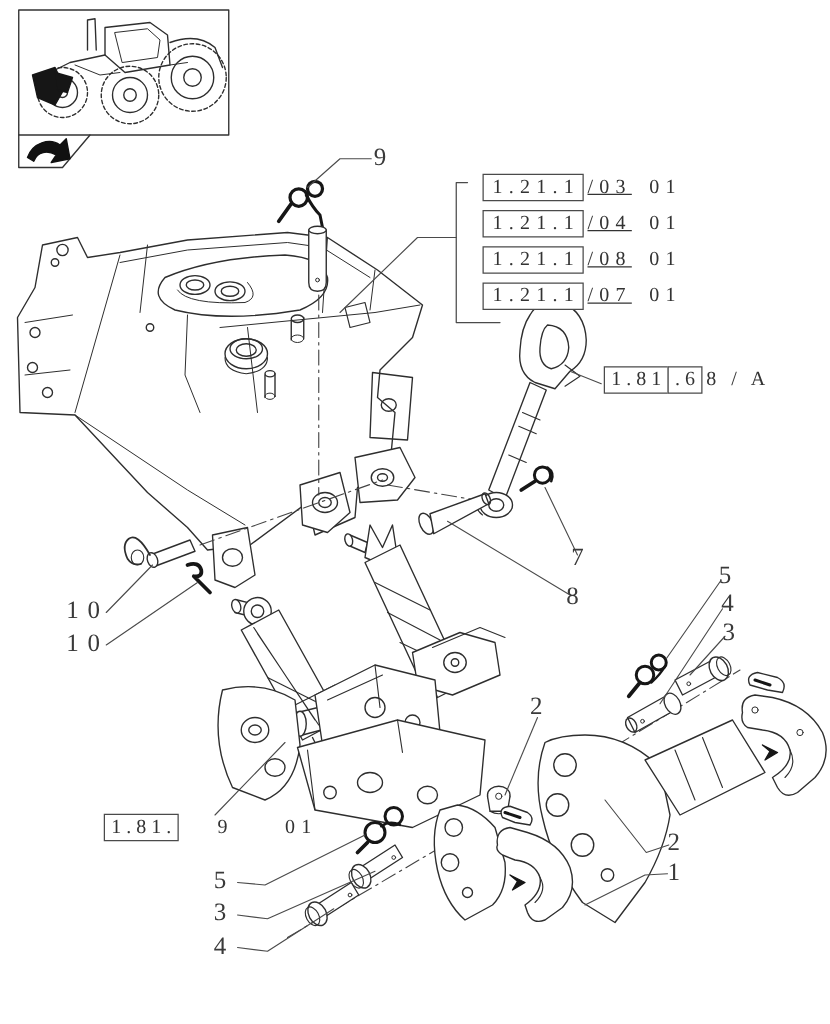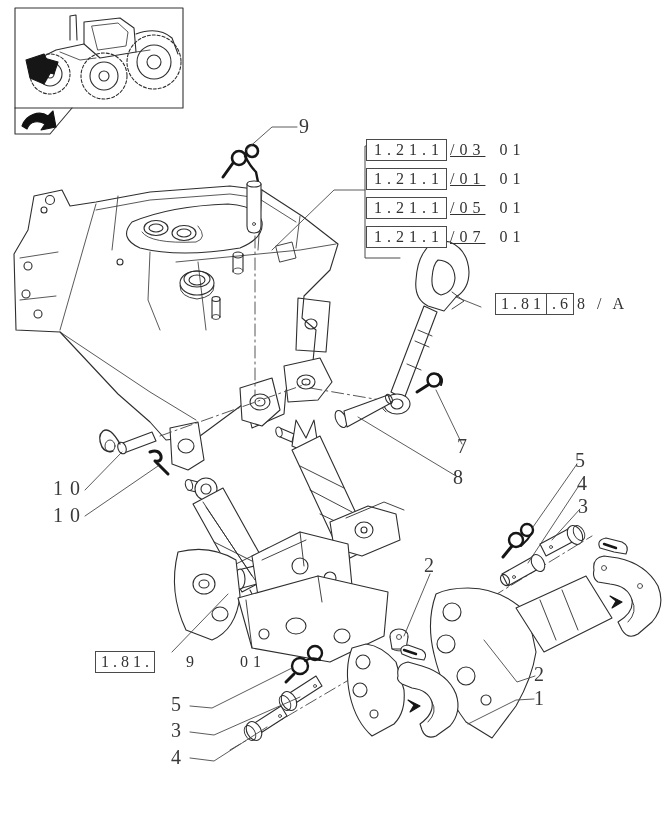--- a/index.html
+++ b/index.html
@@ -3,24 +3,24 @@
 <meta charset="utf-8">
 <style>
   html,body{margin:0;padding:0;background:#e8e8e8;}
   #page{position:relative;width:664px;height:819px;background:#ffffff;overflow:hidden;
         font-family:"Liberation Serif", serif;color:#3a3a3a;}
   #art{position:absolute;left:0;top:0;}
   .callout{position:absolute;font-size:20px;line-height:20px;color:#3a3a3a;white-space:pre;}
   .cw{letter-spacing:7px;}
   .reflist{position:absolute;left:366px;top:139px;}
   .refrow{display:flex;align-items:center;height:22px;margin-bottom:7px;font-size:16px;color:#333;}
-  .refbox{border:1px solid #4a4a4a;padding:1px 2px 1px 7px;letter-spacing:5px;background:#fff;}
+  .refbox{border:1px solid #4a4a4a;padding:1px 2px 1px 7px;letter-spacing:5px;background:#fff;margin-left:20px;}
   .refpage{letter-spacing:5px;margin-left:3px;text-decoration:underline;}
   .refsheet{letter-spacing:5px;margin-left:14px;text-align:center;}
-  .refsingle{position:absolute;display:flex;align-items:center;font-size:16px;color:#333;margin-left:12px;}
+  .refsingle{position:absolute;display:flex;align-items:center;font-size:16px;color:#333;}
   #ref-toplink{left:483px;top:293px;}
   #ref-rocker{left:83px;top:651px;gap:28px;}
   .refbox2{border:1px solid #4a4a4a;padding:1px 1px 1px 5px;letter-spacing:4px;background:#fff;}
   .refafter{letter-spacing:4px;margin-left:3px;}
 </style>
 </head>
 <body>
 
 <div id="page">
 
@@ -297,26 +297,26 @@
 </svg>
 
 <div class="reflist">
   <div class="refrow">
     <span class="refbox">1.21.1</span>
     <span class="refpage">/03</span>
     <span class="refsheet">01</span>
   </div>
   <div class="refrow">
     <span class="refbox">1.21.1</span>
-    <span class="refpage">/01</span>
+    <span class="refpage">/04</span>
     <span class="refsheet">01</span>
   </div>
   <div class="refrow">
     <span class="refbox">1.21.1</span>
-    <span class="refpage">/05</span>
+    <span class="refpage">/08</span>
     <span class="refsheet">01</span>
   </div>
   <div class="refrow">
     <span class="refbox">1.21.1</span>
     <span class="refpage">/07</span>
     <span class="refsheet">01</span>
   </div>
 </div>
 
 <div class="refsingle" id="ref-toplink">

